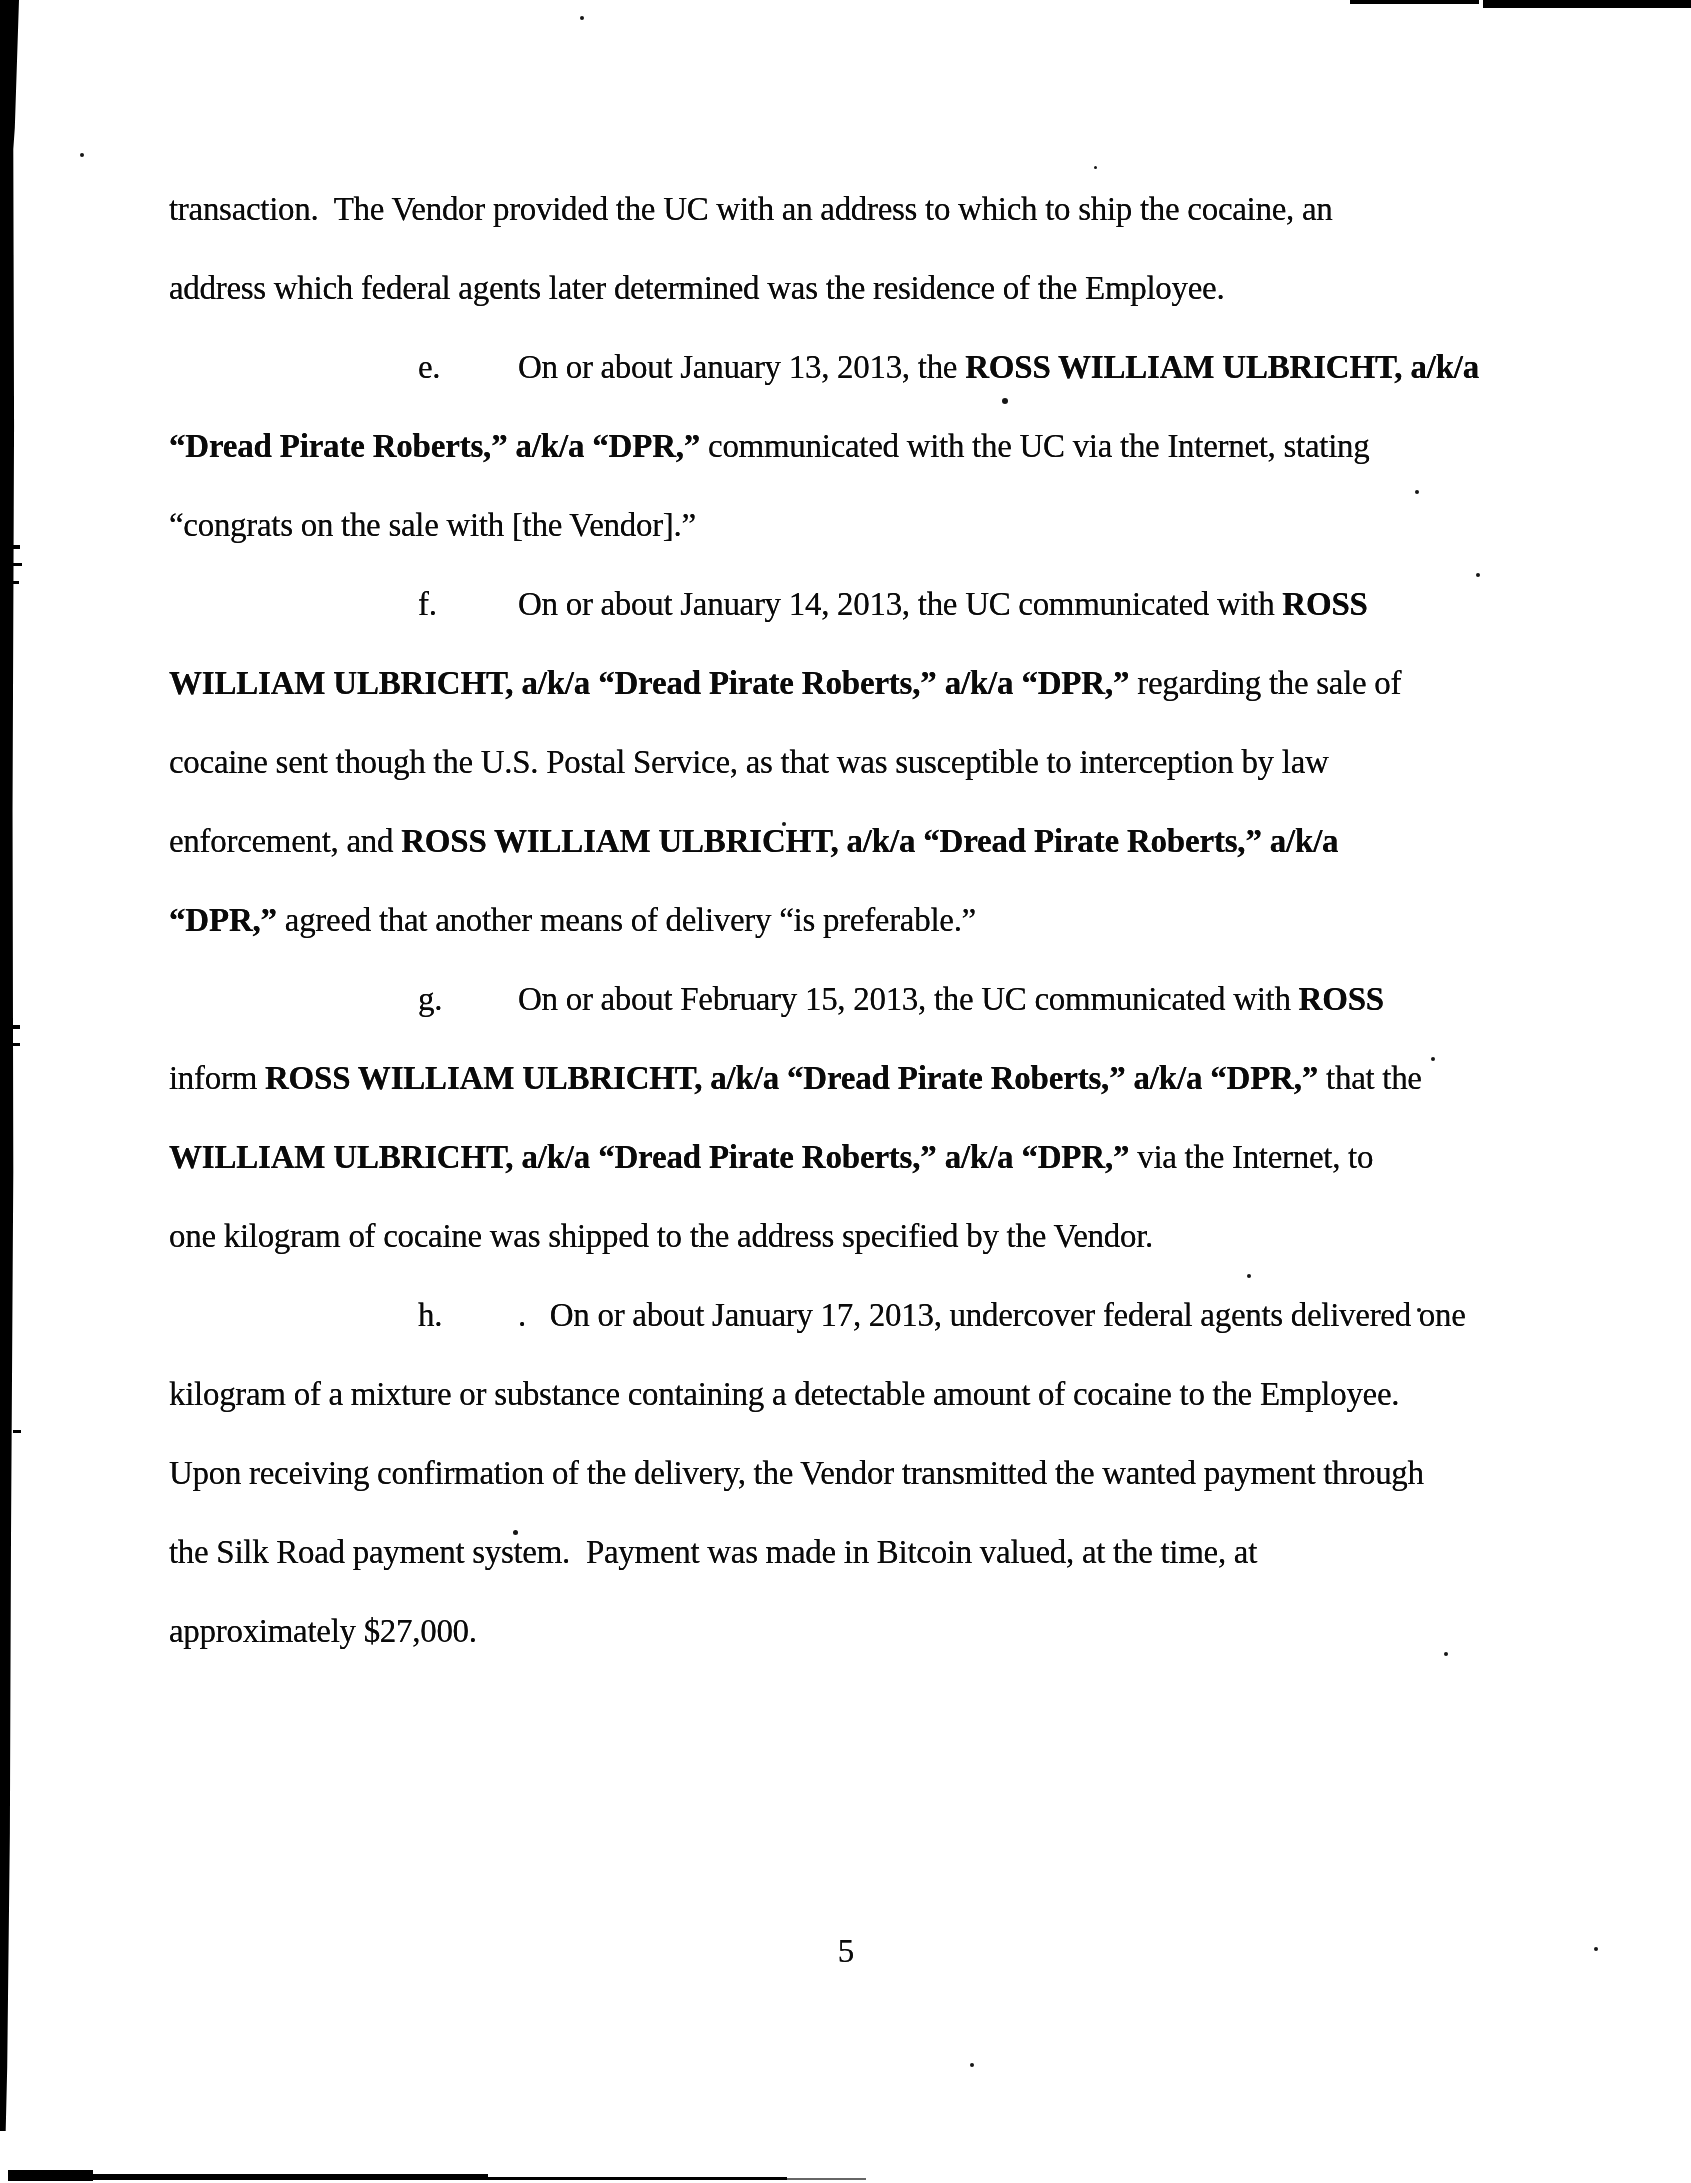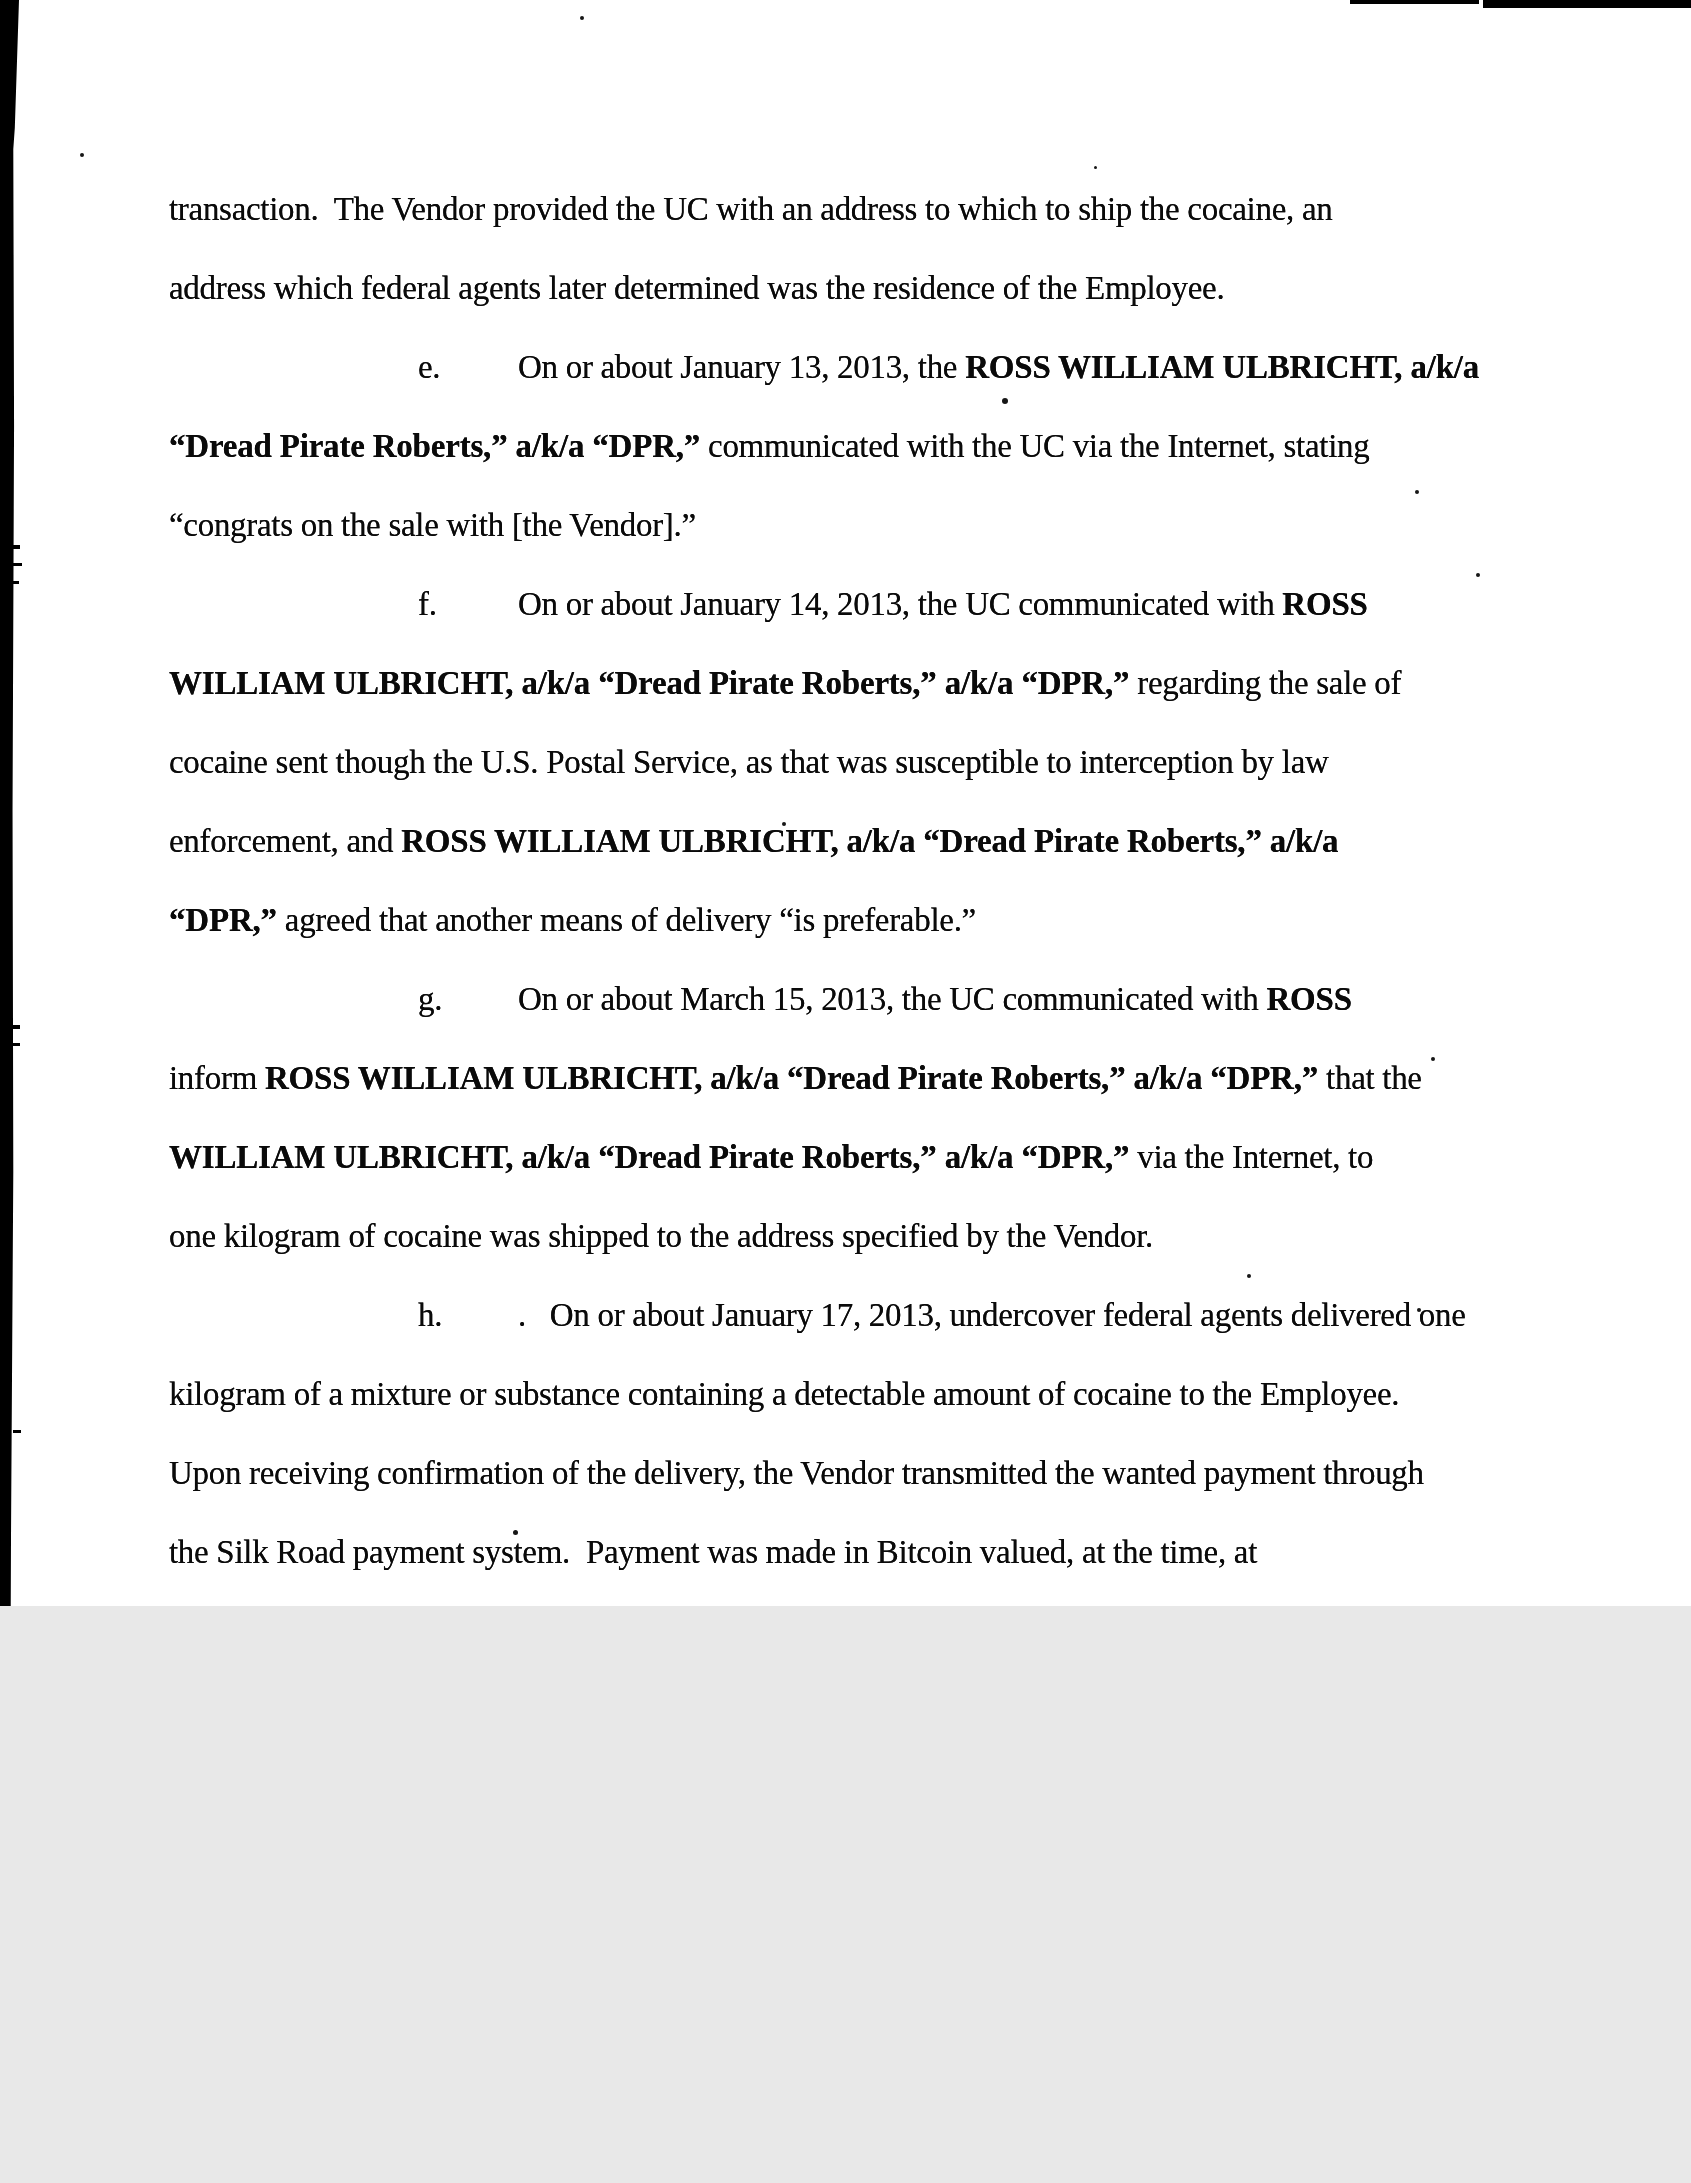--- a/index.html
+++ b/index.html
@@ -3,21 +3,21 @@
 <meta charset="utf-8">
 <style>
   html, body {
     margin: 0;
     padding: 0;
     background: #e8e8e8;
   }
   .page {
     position: relative;
     width: 1692px;
-    height: 1606px;
+    height: 2183px;
     background: #ffffff;
     font-family: "Liberation Serif", serif;
     color: #0a0a0a;
     overflow: hidden;
   }
   
   .doc {
     position: absolute;
     left: 169px;
     top: 170px;
@@ -90,21 +90,21 @@
       <div class="line"><span>transaction.  The Vendor provided the UC with an address to which to ship the cocaine, an</span></div>
       <div class="line"><span>address which federal agents later determined was the residence of the Employee.</span></div>
       <div class="line labeled"><span class="plabel">e.</span><span>On or about January 13, 2013, the </span><span class="bold">ROSS WILLIAM ULBRICHT, a/k/a</span></div>
       <div class="line"><span class="bold">“Dread Pirate Roberts,” a/k/a “DPR,”</span><span> communicated with the UC via the Internet, stating</span></div>
       <div class="line"><span>“congrats on the sale with [the Vendor].”</span></div>
       <div class="line labeled"><span class="plabel">f.</span><span>On or about January 14, 2013, the UC communicated with </span><span class="bold">ROSS</span></div>
       <div class="line"><span class="bold">WILLIAM ULBRICHT, a/k/a “Dread Pirate Roberts,” a/k/a “DPR,”</span><span> regarding the sale of</span></div>
       <div class="line"><span>cocaine sent though the U.S. Postal Service, as that was susceptible to interception by law</span></div>
       <div class="line"><span>enforcement, and </span><span class="bold">ROSS WILLIAM ULBRICHT, a/k/a “Dread Pirate Roberts,” a/k/a</span></div>
       <div class="line"><span class="bold">“DPR,”</span><span> agreed that another means of delivery “is preferable.”</span></div>
-      <div class="line labeled"><span class="plabel">g.</span><span>On or about March 15, 2013, the UC communicated with </span><span class="bold">ROSS</span></div>
+      <div class="line labeled"><span class="plabel">g.</span><span>On or about February 15, 2013, the UC communicated with </span><span class="bold">ROSS</span></div>
       <div class="line"><span>inform </span><span class="bold">ROSS WILLIAM ULBRICHT, a/k/a “Dread Pirate Roberts,” a/k/a “DPR,”</span><span> that the</span></div>
       <div class="line"><span class="bold">WILLIAM ULBRICHT, a/k/a “Dread Pirate Roberts,” a/k/a “DPR,”</span><span> via the Internet, to</span></div>
       <div class="line"><span>one kilogram of cocaine was shipped to the address specified by the Vendor.</span></div>
       <div class="line labeled"><span class="plabel">h.</span><span>.   On or about January 17, 2013, undercover federal agents delivered one</span></div>
       <div class="line"><span>kilogram of a mixture or substance containing a detectable amount of cocaine to the Employee.</span></div>
       <div class="line"><span>Upon receiving confirmation of the delivery, the Vendor transmitted the wanted payment through</span></div>
       <div class="line"><span>the Silk Road payment system.  Payment was made in Bitcoin valued, at the time, at</span></div>
       <div class="line"><span>approximately $27,000.</span></div>
     </div>
 

